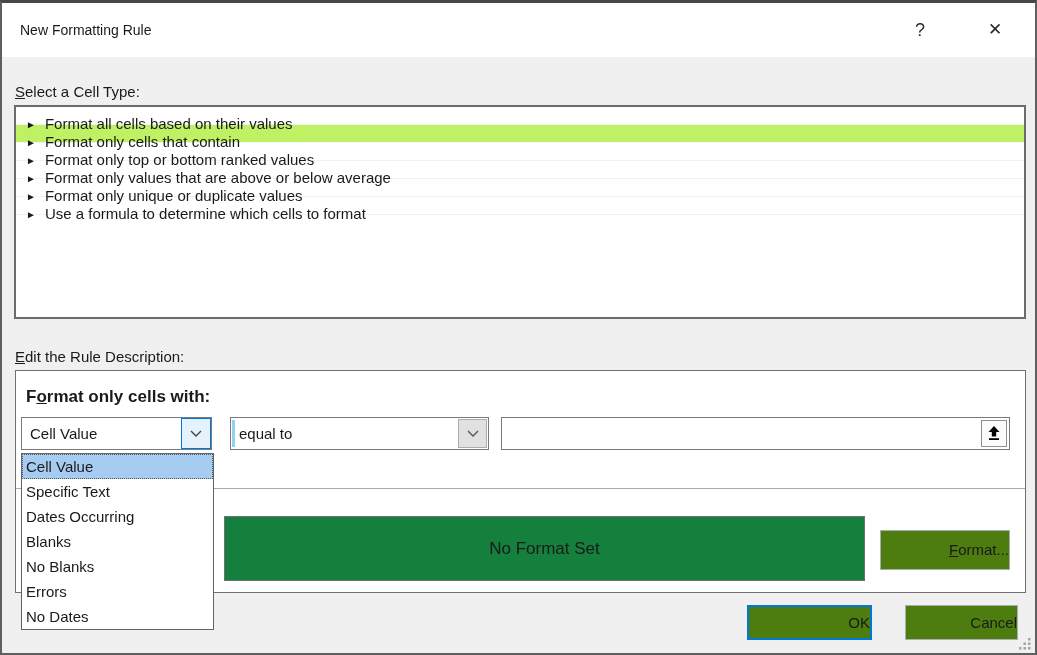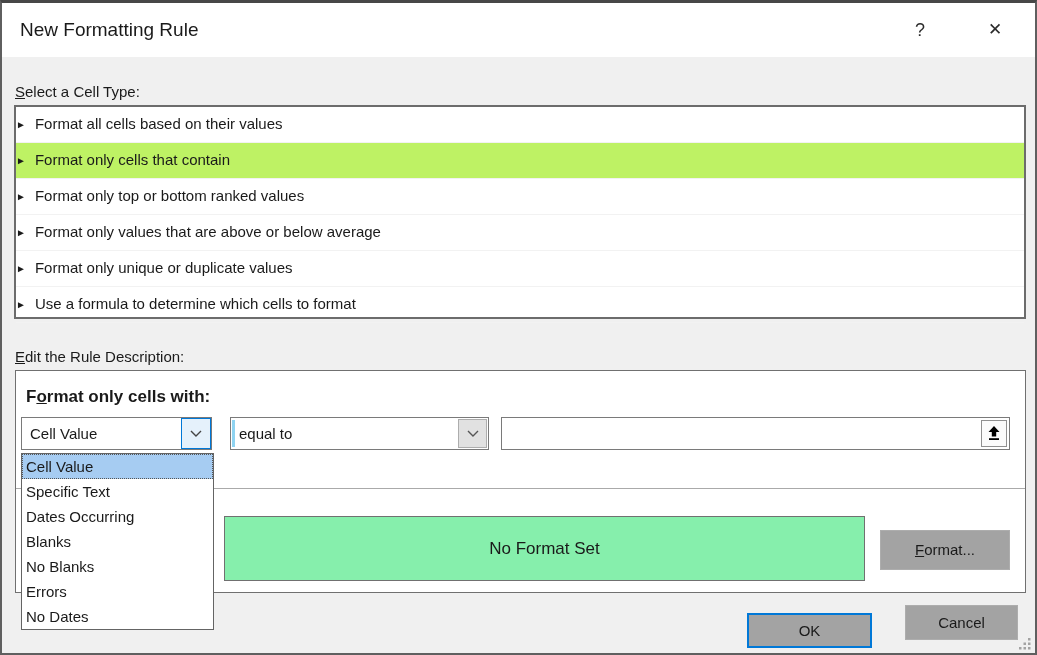--- a/index.html
+++ b/index.html
@@ -7,39 +7,39 @@
   body { font-family:"Liberation Sans", sans-serif; color:#1a1a1a; }
 
   .dialog {
     position:relative; width:1037px; height:655px;
     background:#f0f0f0;
     border:2px solid #5f5f5f; border-top:3px solid #474747;
   }
 
   
   .titlebar { position:absolute; left:0; top:0; right:0; height:54px; background:#ffffff; }
-  .title-text { position:absolute; left:18px; top:0; line-height:54px; font-size:19px; color:#1a1a1a; }
+  .title-text { position:absolute; left:18px; top:0; line-height:54px; font-size:14px; color:#1a1a1a; }
   .cap-btn { position:absolute; top:0; width:40px; height:54px; text-align:center; line-height:54px;
              font-size:18px; color:#2b2b2b; cursor:default; }
   .help-btn { left:898px; }
   .close-btn { left:973px; font-size:17px; }
 
   
   .section-label { position:absolute; font-size:15px; }
   .u { text-decoration:underline; }
   .lbl-ruletype { left:13px; top:80px; }
   .lbl-editdesc { left:13px; top:345px; }
 
   
   .rule-list {
     position:absolute; left:12px; top:102px; width:1012px; height:214px;
     background:#ffffff; border:2px solid #6c6c6c;
   }
   .rule-row {
-    height:36px; line-height:33px; font-size:15px; 
+    height:18px; line-height:33px; font-size:15px; padding-left:10px;
     border-bottom:1px solid #f2f2f2; white-space:nowrap;
   }
   .rule-row.selected { background:#bef264; }
   .bullet { font-size:10px; margin-right:9px; position:relative; top:-1px; }
 
   
   .desc-group {
     position:absolute; left:13px; top:367px; width:1011px; height:223px;
     background:#ffffff; border:1px solid #707070;
   }
@@ -78,32 +78,32 @@
   .dropdown {
     position:absolute; left:19px; top:450px; width:193px; height:177px;
     background:#ffffff; border:1px solid #646464; z-index:20;
   }
   .dd-option { height:25px; line-height:25px; font-size:15px; padding-left:4px; white-space:nowrap; }
   .dd-option.selected { background:#a6ccf2; outline:1px dotted #555; outline-offset:-1px; }
 
   
   .preview-box {
     position:absolute; left:222px; top:513px; width:641px; height:65px;
-    background:#86efac; border:1px solid #707070;
+    background:#15803d; border:1px solid #707070;
     text-align:center; line-height:63px; font-size:17px;
   }
   .btn {
-    position:absolute; background:#a3a3a3; border:1px solid #adadad;
-    font-size:15px; text-align:center; cursor:default;
+    position:absolute; background:#4d7c0f; border:1px solid #adadad;
+    font-size:15px; text-align:right; cursor:default;
     font-family:"Liberation Sans",sans-serif;
   }
   .format-btn { left:878px; top:527px; width:130px; height:40px; line-height:38px; }
 
   
-  .ok-btn { left:745px; top:602px; width:125px; height:35px; line-height:31px; border:2px solid #0078d7;margin-top:8px; }
+  .ok-btn { left:745px; top:602px; width:125px; height:35px; line-height:31px; border:2px solid #0078d7; }
   .cancel-btn { left:903px; top:602px; width:113px; height:35px; line-height:33px; }
 
   .resize-grip { position:absolute; right:3px; bottom:2px; width:14px; height:14px; }
 </style>
 </head>
 <body>
 
 <div class="dialog">
 
   <div class="titlebar">

